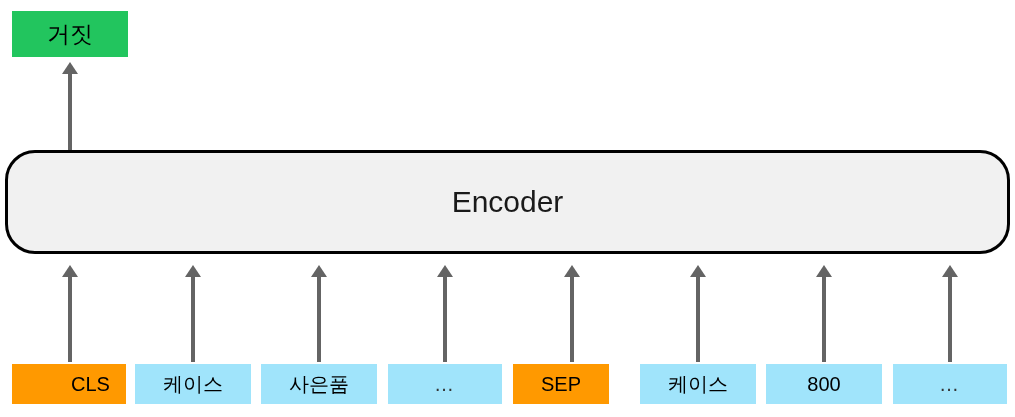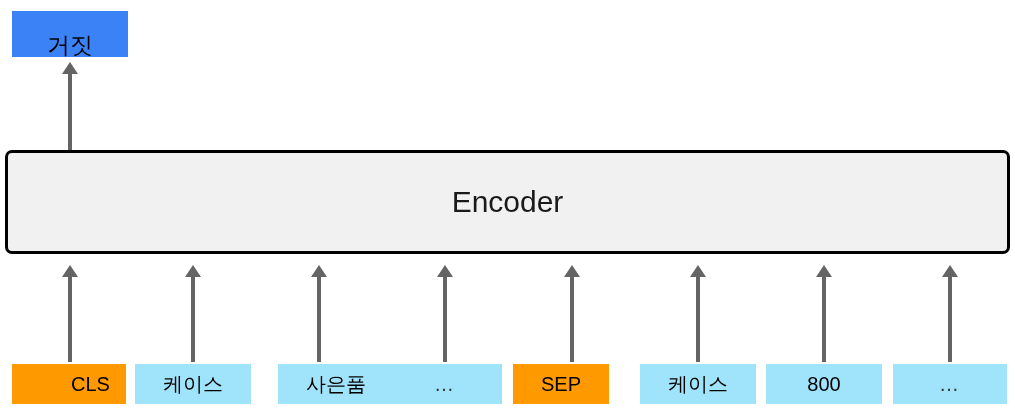--- a/index.html
+++ b/index.html
@@ -16,43 +16,43 @@
     overflow: hidden;
   }
 
   
   .output-box {
     position: absolute;
     left: 12px;
     top: 11px;
     width: 116px;
     height: 46px;
-    background: #3b82f6;
+    background: #22c55e;
     display: flex;
-    align-items: flex-end;
+    align-items: center;
     justify-content: center;
     box-sizing: border-box;
   }
   .output-box .label {
     font-size: 23px;
     color: #000000;
     line-height: 1;
     white-space: nowrap;
   }
 
   
   .encoder-box {
     position: absolute;
     left: 5px;
     top: 150px;
     width: 1005px;
     height: 104px;
     background: #F1F1F1;
     border: 3px solid #000000;
-    border-radius: 7px;
+    border-radius: 30px;
     box-sizing: border-box;
     display: flex;
     align-items: center;
     justify-content: center;
   }
   .encoder-box .label {
     font-size: 30px;
     color: #1a1a1a;
     line-height: 1;
     white-space: nowrap;
@@ -157,21 +157,21 @@
       </div>
     </div>
 
   <div id="token-row">
       <div class="token-box" style="left: 12px; width: 114px; background: rgb(255, 153, 0); padding-left: 43px;">
         <span class="label">CLS</span>
       </div>
       <div class="token-box" style="left: 135px; width: 116px; background: rgb(160, 228, 251);">
         <span class="label">케이스</span>
       </div>
-      <div class="token-box" style="left: 261px; width: 116px; background: rgb(160, 228, 251); margin-left: 17px;">
+      <div class="token-box" style="left: 261px; width: 116px; background: rgb(160, 228, 251);">
         <span class="label">사은품</span>
       </div>
       <div class="token-box ellipsis" style="left: 388px; width: 114px; background: rgb(160, 228, 251);">
         <span class="label">…</span>
       </div>
       <div class="token-box" style="left: 513px; width: 96px; background: rgb(255, 153, 0);">
         <span class="label">SEP</span>
       </div>
       <div class="token-box" style="left: 640px; width: 116px; background: rgb(160, 228, 251);">
         <span class="label">케이스</span>

